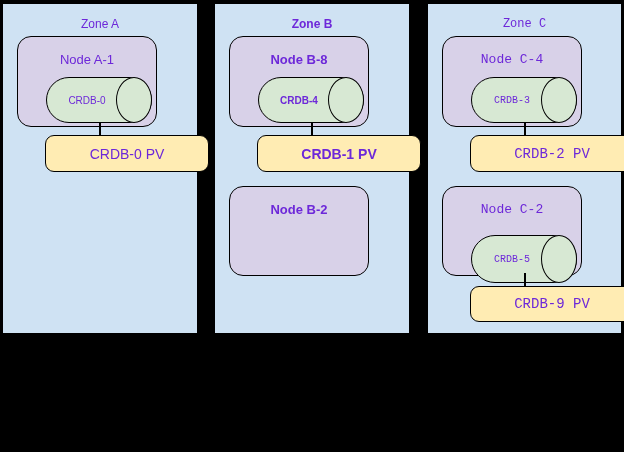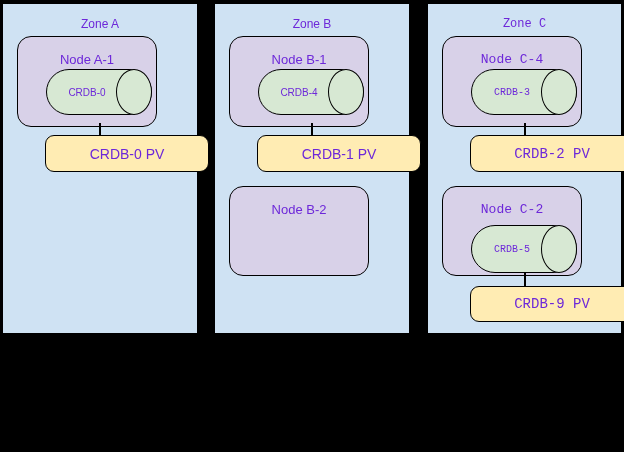--- a/index.html
+++ b/index.html
@@ -7,43 +7,43 @@
     position:relative;width:624px;height:452px;overflow:hidden;
     background:var(--bg,#000);
     font-family:"Liberation Sans",sans-serif;color:#6d28d9;
     -webkit-font-smoothing:antialiased;
   }
   .zone{
     position:absolute;top:3px;width:196px;height:331px;box-sizing:border-box;
     background:var(--zone-fill,#cfe2f3);border:1.5px solid var(--border,#000);
   }
   .zone-a{left:2px;}
-  .zone-b{left:214px;}
+  .zone-b{left:214px;font-weight:bold;}
   .zone-c{left:427px;width:195px;font-family:Liberation Mono, monospace;}
   .zone-title{
     position:absolute;top:13px;left:0;right:0;text-align:center;
     font-size:12px;line-height:14px;
   }
   .node{
     position:absolute;left:14px;width:140px;box-sizing:border-box;
     background:var(--node-fill,#d8d1e8);border:1px solid var(--border,#000);
     border-radius:14px;
   }
   .node1{top:32px;height:91px;}
   .node2{top:182px;height:90px;}
   .node-label{text-align:center;margin-top:15px;font-size:13px;line-height:15px;}
   .cylinder{
     position:absolute;left:28px;width:106px;height:46px;box-sizing:border-box;
     background:var(--db-fill,#d7e8d3);border:1px solid var(--border,#000);
     border-radius:23px;
     display:flex;align-items:center;justify-content:center;
     padding-right:24px;
   }
-  .cyl1{top:32px;}
-  .cyl2{top:38px;height:48px;border-radius:24px;}
+  .cyl1{top:40px;}
+  .cyl2{top:48px;height:48px;border-radius:24px;}
   .cyl-cap{
     position:absolute;right:-1px;top:-1px;bottom:-1px;width:36px;box-sizing:border-box;
     background:var(--db-fill,#d7e8d3);border:1px solid var(--border,#000);
     border-radius:50%;
   }
   .cyl-label{position:relative;font-size:10px;line-height:11px;z-index:1;}
   .connector{
     position:absolute;left:96px;width:2px;height:13px;
     background:var(--border,#000);
   }
@@ -76,21 +76,21 @@
     </div>
     <div class="connector conn1"></div>
     <div class="pv pv1">
       <span>CRDB-0 PV</span>
     </div>
   </div>
 
   <div class="zone zone-b">
     <div class="zone-title">Zone B</div>
     <div class="node node1">
-      <div class="node-label">Node B-1</div>
+      <div class="node-label">Node B-8</div>
       <div class="cylinder cyl1">
         <span class="cyl-cap"></span>
         <span class="cyl-label">CRDB-4</span>
       </div>
     </div>
     <div class="connector conn1"></div>
     <div class="pv pv1">
       <span>CRDB-1 PV</span>
     </div>
     <div class="node node2">

